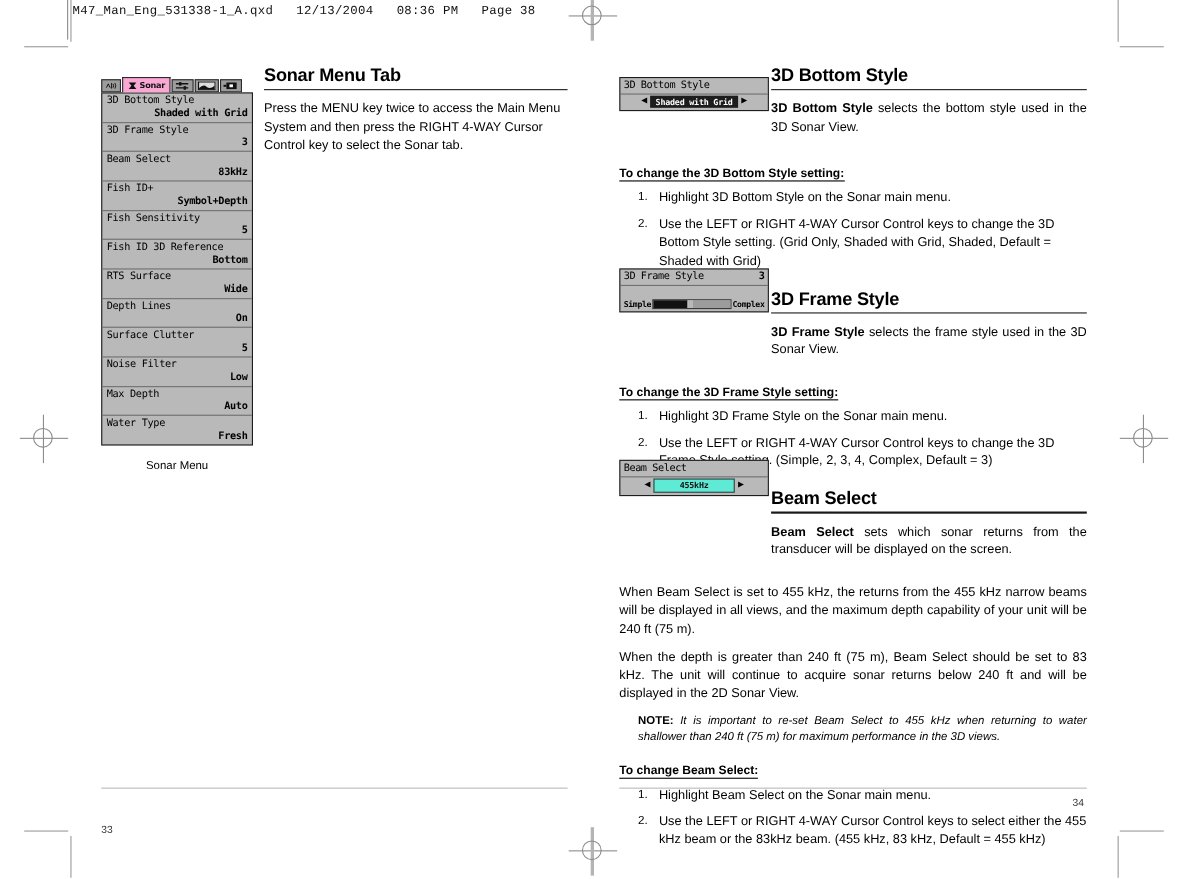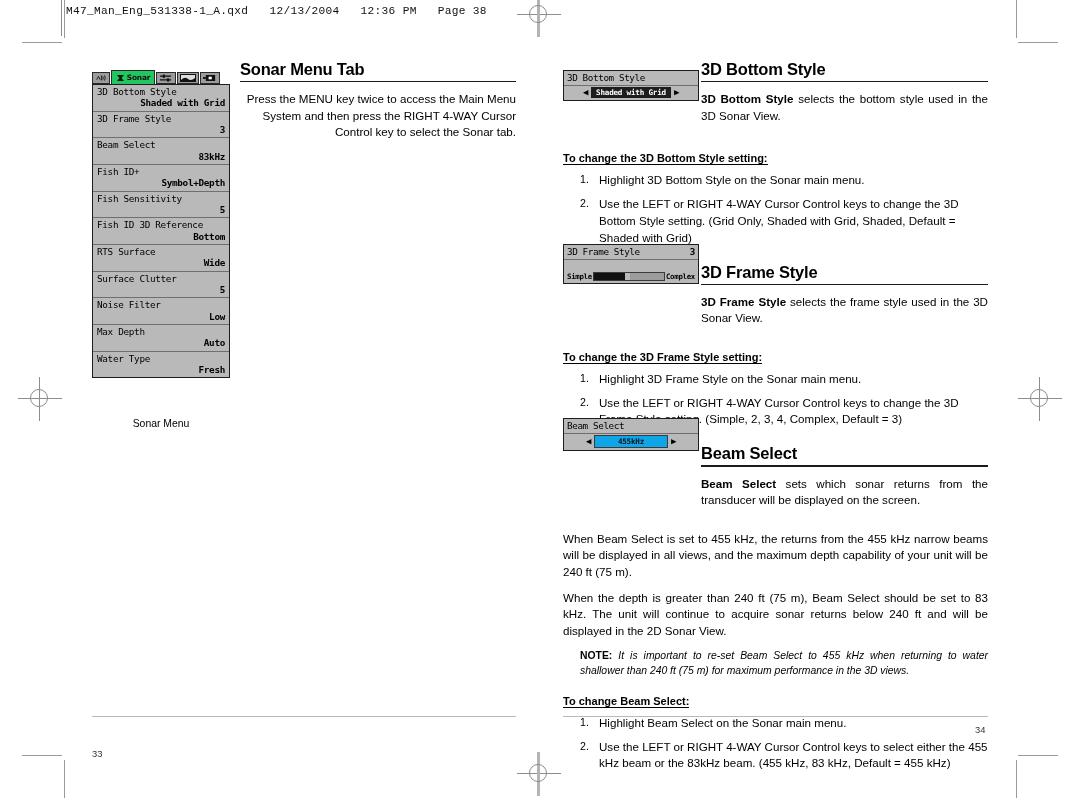--- a/index.html
+++ b/index.html
@@ -37,21 +37,21 @@
   .colL{position:absolute;left:92px;top:60px;width:424px;}
   .colR{position:absolute;left:563px;top:60px;width:425px;}
 
   h2.sect{
     font-size:16.5px;font-weight:bold;margin:0 0 3px 0;
     letter-spacing:-.2px;line-height:1.1;
   }
   .rule{height:1.3px;background:#1a1a1a;margin:0 0 9px 0;}
 
   p.body{font-size:11.6px;line-height:1.42;margin:0 0 10px 0;text-align:justify;}
-  p.body.nj{text-align:right;}
+  p.body.nj{text-align:left;}
 
   h3.how{
     font-size:11px;font-weight:bold;margin:0 0 7px 0;
     display:inline-block;border-bottom:1.1px solid #000;padding-bottom:0px;
   }
   ol.steps{margin:0 0 14px 0;padding:0;list-style:none;counter-reset:s;}
   ol.steps>li{
     counter-increment:s;position:relative;
     font-size:11.6px;line-height:1.45;
     padding-left:36px;margin-bottom:7px;
@@ -67,21 +67,21 @@
   b{font-weight:bold;}
 
   
   .lcdwrap{position:absolute;left:92px;top:70px;width:138px;}
   .tabbar{display:flex;align-items:flex-end;height:14px;gap:1px;}
   .tab{
     background:#9c9c9c;border:1px solid #2a2a2a;box-sizing:border-box;
     height:12px;display:flex;align-items:center;justify-content:center;
     font-size:7px;color:#111;padding:0 2px;
   }
-  .tab.active{background:#22c55e;height:14px;border-bottom:none;font-weight:bold;
+  .tab.active{background:#f9a8d4;height:14px;border-bottom:none;font-weight:bold;
     font-family:"DejaVu Sans",sans-serif;font-size:7.4px;letter-spacing:-.2px;}
   .tab svg{display:block;}
 
   .lcdlist{
     border:1.4px solid #1d1d1d;border-top:1.4px solid #1d1d1d;
     background:#b9b9b9;box-sizing:border-box;
   }
   .lcdrow{
     border-bottom:1px solid #6f6f6f;
     padding:1px 4px 2px 4px;
@@ -106,21 +106,21 @@
   }
   .wtitle{display:flex;justify-content:space-between;align-items:center;
     padding:1px 3px 1px 3px;border-bottom:1px solid #6f6f6f;line-height:1.25;}
   .wtitle .wnum{font-weight:bold;}
   .wvalrow{display:flex;align-items:center;justify-content:center;gap:3px;padding:1px 3px 2px;}
   .arrow{font-size:9px;line-height:1;color:#000;}
   .valbox{
     background:#1d1d1d;color:#fff;font-size:7.6px;font-weight:bold;
     padding:1px 5px;letter-spacing:-.2px;white-space:nowrap;
   }
-  .valbox.gray{background:#0ea5e9;color:#111;border:1px solid #3a3a3a;
+  .valbox.gray{background:#5eead4;color:#111;border:1px solid #3a3a3a;
     min-width:62px;text-align:center;}
   .sliderrow{display:flex;align-items:center;padding:12px 3px 2px;gap:1px;}
   .sldlbl{font-size:7.4px;font-weight:bold;letter-spacing:-.3px;}
   .sldtrack{flex:1;display:flex;height:9px;border:1px solid #3a3a3a;box-sizing:border-box;}
   .sldfill{background:#111;width:45%;}
   .sldknob{background:#b9b9b9;width:6%;}
   .sldrest{background:#9c9c9c;flex:1;}
 
   
   .footrule{position:absolute;height:1.4px;background:#b9b9b9;}
@@ -155,21 +155,21 @@
       <div class="rv"></div>
       <div class="rc"></div>
     </div>
   <div class="regmark" style="left:1018px;top:377px;">
     <div class="rh"></div>
       <div class="rv"></div>
       <div class="rc"></div>
     </div>
 
   <div class="headrule"></div>
-  <div class="fileheader">M47_Man_Eng_531338-1_A.qxd   12/13/2004   12:36 PM   Page 38</div>
+  <div class="fileheader">M47_Man_Eng_531338-1_A.qxd   12/13/2004   08:36 PM   Page 38</div>
 
   <div class="colL" style="left:240px;width:276px;">
     <h2 class="sect">Sonar Menu Tab</h2>
     <div class="rule"></div>
     <p class="body nj">Press the MENU key twice to access the Main Menu System and then press the RIGHT 4-WAY Cursor Control key to select the Sonar tab.</p>
   </div>
 
   <div class="lcdwrap">
     <div class="tabbar">
       <div class="tab" style="width:18px;">
@@ -225,20 +225,24 @@
         <span class="lbl">Fish Sensitivity</span>
         <span class="val">5</span>
         </div>
       <div class="lcdrow">
         <span class="lbl">Fish ID 3D Reference</span>
         <span class="val">Bottom</span>
         </div>
       <div class="lcdrow">
         <span class="lbl">RTS Surface</span>
         <span class="val">Wide</span>
+        </div>
+      <div class="lcdrow">
+        <span class="lbl">Depth Lines</span>
+        <span class="val">On</span>
         </div>
       <div class="lcdrow">
         <span class="lbl">Surface Clutter</span>
         <span class="val">5</span>
         </div>
       <div class="lcdrow">
         <span class="lbl">Noise Filter</span>
         <span class="val">Low</span>
         </div>
       <div class="lcdrow">

